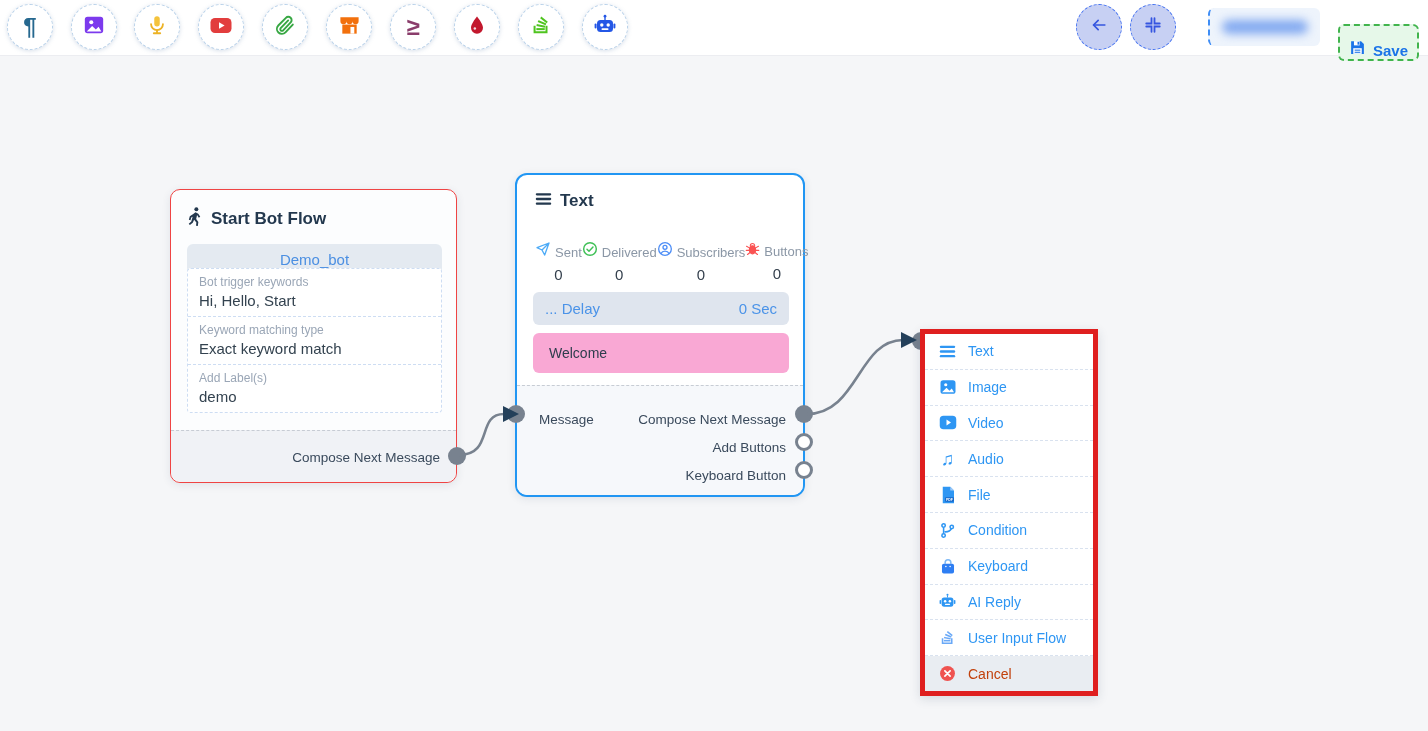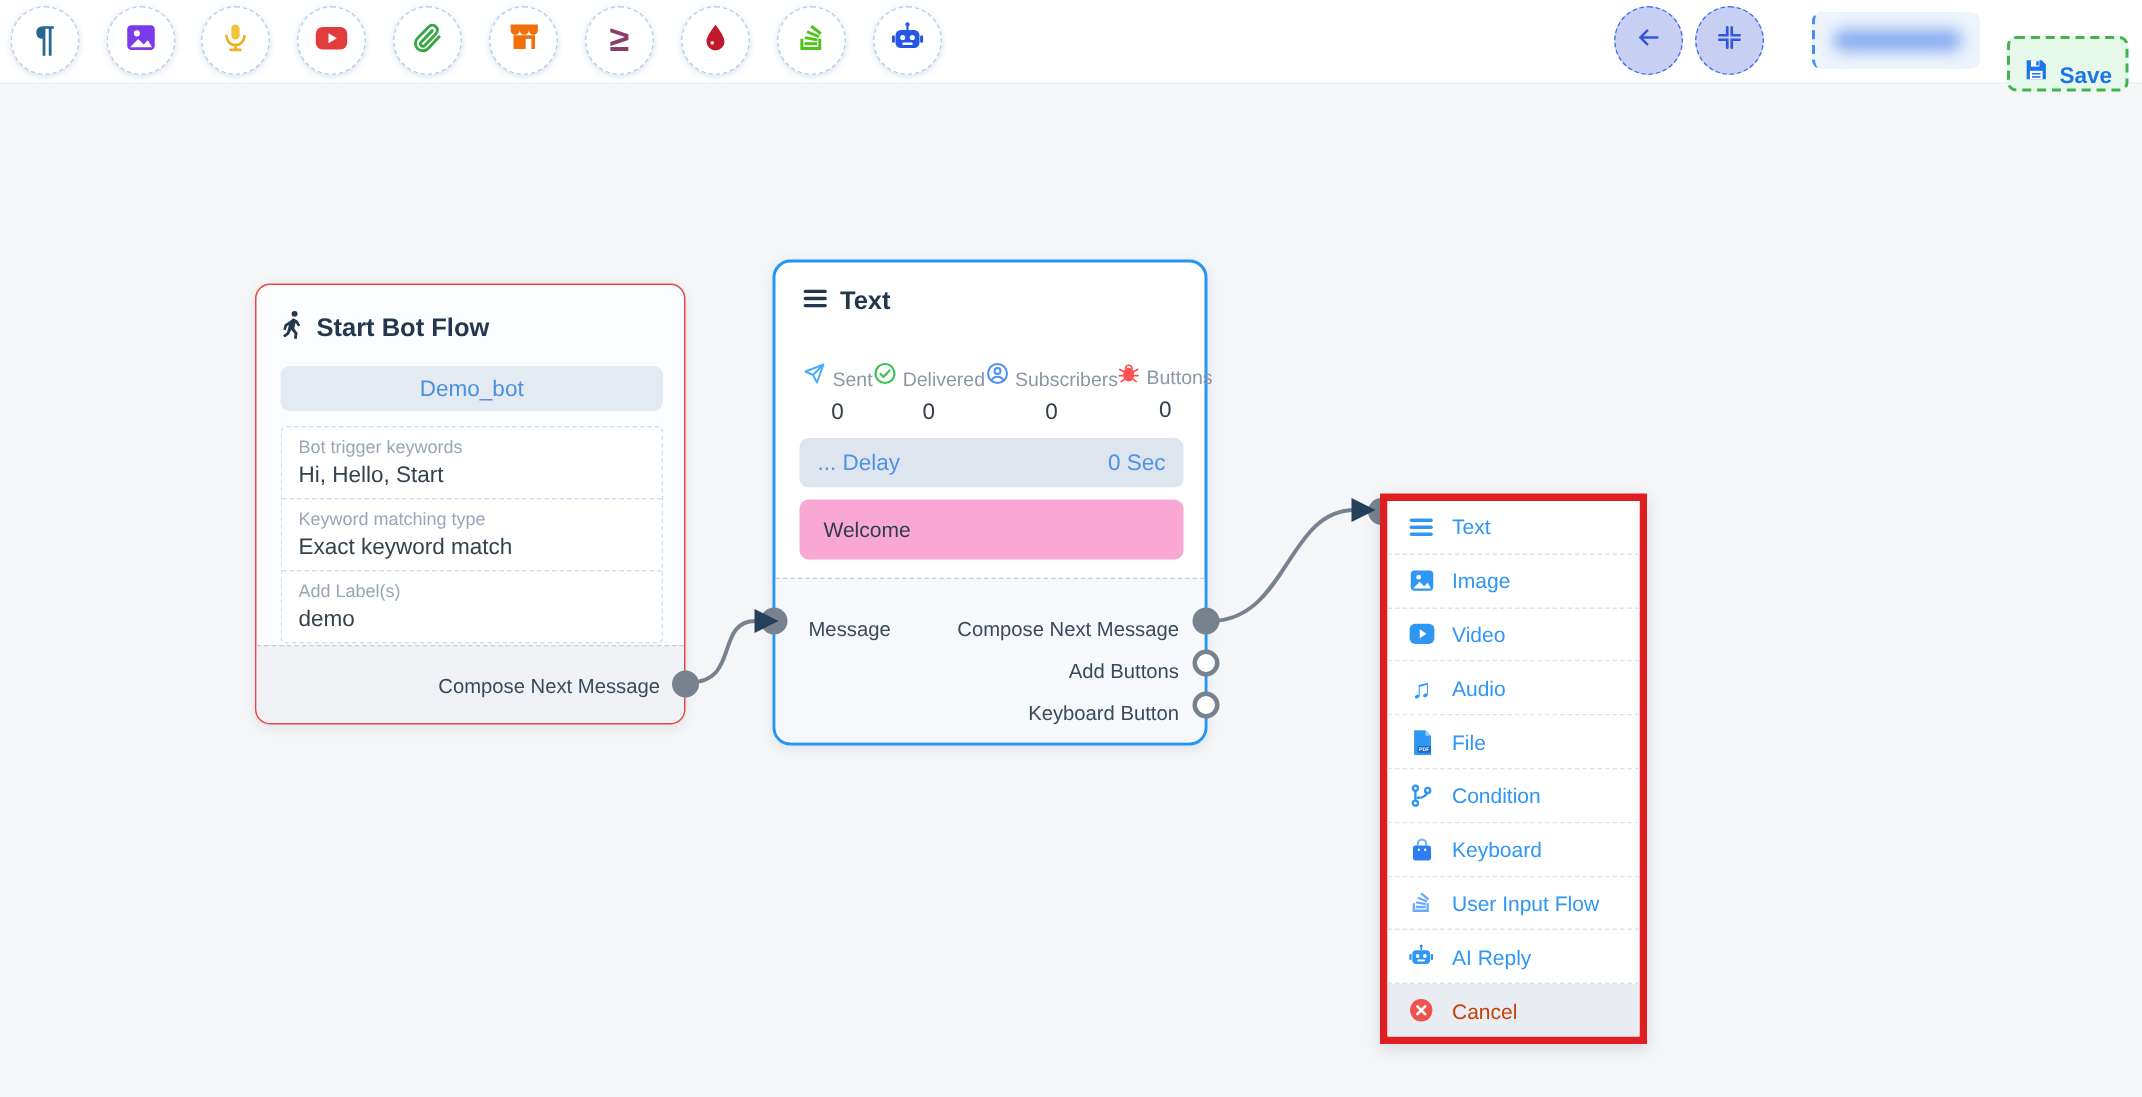--- a/index.html
+++ b/index.html
@@ -24,21 +24,21 @@
 
   
   .card { position:absolute; background:#fcfdfe; border-radius:10px; box-shadow:0 2px 8px rgba(40,60,90,.10); z-index:2; }
   .card-title { display:flex; align-items:center; gap:8px; font-size:17px; font-weight:700; color:#23384e; }
 
   
   #start-node { left:170px; top:189px; width:287px; height:294px; border:1px solid #ef4444; }
   #start-node .card-title { position:absolute; left:17px; top:17px; }
   .botname-btn { position:absolute; left:16px; top:54px; width:255px; height:30px; background:#e4eaf1; border-radius:6px;
                  color:#4b8fe2; font-size:15px; display:flex; align-items:center; justify-content:center; cursor:pointer; }
-  .fields-box { position:absolute; left:16px; top:94px; width:255px; border:1px dashed #cdddf3; border-radius:4px; background:#fff; }
+  .fields-box { position:absolute; left:16px; top:78px; width:255px; border:1px dashed #cdddf3; border-radius:4px; background:#fff; }
   .field { padding:6px 11px 7px; }
   .field + .field { border-top:1px dashed #cdddf3; }
   .field-label { font-size:12px; color:#9aa6b6; margin-bottom:3px; }
   .field-value { font-size:15px; color:#33424f; }
   .card-footer { position:absolute; left:0; bottom:0; width:100%; height:52px; background:#f0f2f6;
                  border-top:1px dashed #c7ccd4; border-radius:0 0 10px 10px; }
   .port-label { font-size:13.5px; color:#3a4a5c; position:absolute; white-space:nowrap; }
 
   
   #text-node { left:515px; top:173px; width:290px; height:324px; border:2px solid #2196f3; border-radius:12px; background:#fff; }
@@ -382,47 +382,47 @@
           <path d="M7 8 V6.5 a4 4 0 0 1 8 0 V8" fill="none" stroke="#7db8f5" stroke-width="2.2"></path>
           <rect x="2.5" y="8" width="17" height="14" rx="2.5" fill="#2e7ef3"></rect>
           <circle cx="8" cy="12" r="1.1" fill="#fff"></circle>
           <circle cx="14" cy="12" r="1.1" fill="#fff"></circle>
         </svg>
     </span>
     <span>Keyboard</span>
   </div>
   <div class="menu-item">
     <span class="mi-icon">
-      <svg width="17" height="17" viewBox="0 0 24 24" fill="none" stroke="#6aa9f7" stroke-width="2.2" stroke-linecap="square">
-          <path d="M5 14 v6 h13 v-6"></path>
-          <path d="M8 16.5 h7"></path>
-          <path d="M8.3 12.3 l7 1.3"></path>
-          <path d="M9.8 8.2 l6.6 2.7"></path>
-          <path d="M12.6 4.4 l5.3 4.2"></path>
-        </svg>
-    </span>
-    <span>User Input Flow</span>
-  </div>
-  <div class="menu-item">
-    <span class="mi-icon">
       <svg width="19" height="19" viewBox="0 0 24 24">
           <circle cx="12" cy="3.4" r="1.3" fill="#2e96f3"></circle>
           <rect x="11.4" y="4.2" width="1.2" height="2.8" fill="#2e96f3"></rect>
           <rect x="4.5" y="7" width="15" height="11.5" rx="3.2" fill="#2e96f3"></rect>
           <rect x="2" y="10.2" width="1.9" height="5" rx=".9" fill="#2e96f3"></rect>
           <rect x="20.1" y="10.2" width="1.9" height="5" rx=".9" fill="#2e96f3"></rect>
           <circle cx="9" cy="11.8" r="1.6" fill="#fff"></circle>
           <circle cx="15" cy="11.8" r="1.6" fill="#fff"></circle>
           <rect x="8.7" y="14.8" width="6.6" height="1.6" rx=".8" fill="#fff"></rect>
         </svg>
     </span>
     <span>AI Reply</span>
   </div>
   <div class="menu-item">
     <span class="mi-icon">
+      <svg width="17" height="17" viewBox="0 0 24 24" fill="none" stroke="#6aa9f7" stroke-width="2.2" stroke-linecap="square">
+          <path d="M5 14 v6 h13 v-6"></path>
+          <path d="M8 16.5 h7"></path>
+          <path d="M8.3 12.3 l7 1.3"></path>
+          <path d="M9.8 8.2 l6.6 2.7"></path>
+          <path d="M12.6 4.4 l5.3 4.2"></path>
+        </svg>
+    </span>
+    <span>User Input Flow</span>
+  </div>
+  <div class="menu-item">
+    <span class="mi-icon">
       <svg width="17" height="17" viewBox="0 0 24 24">
           <circle cx="12" cy="12" r="10.5" fill="#ef5350"></circle>
           <path d="M8.3 8.3 L15.7 15.7 M15.7 8.3 L8.3 15.7" stroke="#fff" stroke-width="2.4" stroke-linecap="round"></path>
         </svg>
     </span>
     <span>Cancel</span>
   </div>
 </nav>
 
 </body></html>

